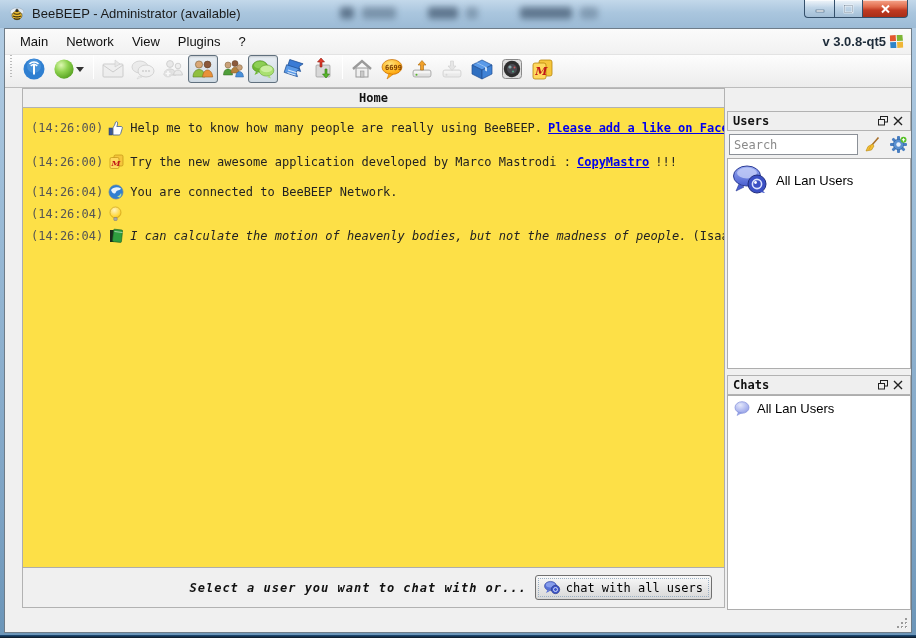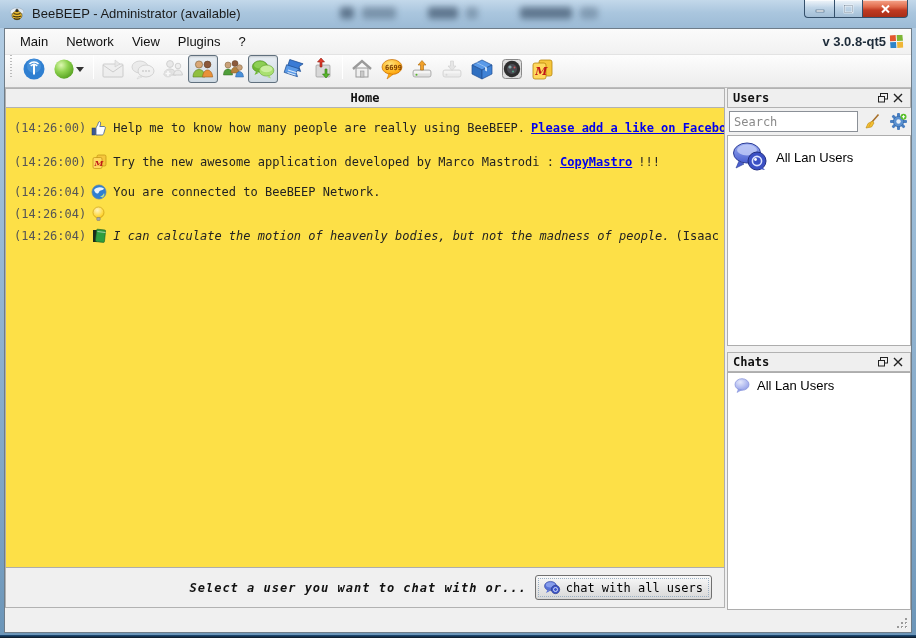--- a/index.html
+++ b/index.html
@@ -45,21 +45,21 @@
   .tb-grip { width:6px; height:24px; margin:0 3px;
     background:repeating-linear-gradient(#bbb 0 1px, transparent 1px 3px); background-size:2px 100%; background-repeat:repeat-y; }
   .tb-sep { width:1px; height:24px; background:#c2c2c2; border-right:1px solid #fff; margin:0 4px; }
   .tb-btn { width:30px; height:28px; display:flex; align-items:center; justify-content:center; border:1px solid transparent; border-radius:3px; }
   .tb-btn svg { width:24px; height:24px; }
   .tb-btn.pressed { border:1px solid #60707e; background:linear-gradient(#e9eff4,#cfdae3); box-shadow:inset 0 1px 2px rgba(0,0,0,.15); }
   .tb-btn.disabled svg { filter:grayscale(1) opacity(.45); }
   .tb-caret { width:0; height:0; border:4px solid transparent; border-top:5px solid #333; margin:5px 2px 0 1px; }
 
   
-  .content { flex:1; display:flex; min-height:0; }
+  .content { flex:1; display:flex; min-height:0;padding-left:17px; }
   .main { flex:1; display:flex; flex-direction:column; min-width:0; margin:0 2px 2px 0; }
 
   .home-header { height:20px; background:#efefef; border:1px solid #b2b2b2;
     display:flex; align-items:center; justify-content:center;
     font-family:"DejaVu Sans Mono", monospace; font-size:12px; font-weight:bold; color:#111; }
   .chat-view { flex:1; background:#fde047; border:1px solid #adadad; border-top:none; padding:10px 8px; overflow:hidden;
     font-family:"DejaVu Sans Mono", monospace; font-size:12px; color:#222; }
   .msg { display:flex; align-items:center; white-space:nowrap; line-height:15px; }
   .msg .time { color:#555; margin-right:5px; }
   .msg .micon { width:16px; height:16px; margin-right:6px; flex:none; }
@@ -80,21 +80,21 @@
   .chat-all-btn svg { width:17px; height:15px; }
 
   
   .dock { width:184px; display:flex; flex-direction:column; min-height:0; }
   .panel-header { height:20px; background:#efefef; border:1px solid #b2b2b2; display:flex; align-items:center; padding:0 5px;
     font-family:"DejaVu Sans Mono", monospace; font-size:12px; font-weight:bold; color:#111; }
   .panel-header .ph-title { flex:1; }
   .ph-btn { width:15px; height:15px; display:flex; align-items:center; justify-content:center; }
   .ph-btn svg { width:10px; height:10px; }
 
-  .users-panel { height:258px; display:flex; flex-direction:column; }
+  .users-panel { height:258px; display:flex; flex-direction:column;margin-top:23px; }
   .search-row { height:27px; display:flex; align-items:flex-end; padding:3px 1px 3px 2px; gap:2px; }
   .search-input { flex:1; height:21px; border:1px solid #8b9097; background:#fff; padding:0 4px;
     font-family:"DejaVu Sans Mono", monospace; font-size:12px; color:#222; min-width:0; }
   .search-input::placeholder { color:#8a8a8a; }
   .icon-btn { width:24px; height:21px; display:flex; align-items:center; justify-content:center; background:transparent; border:none; cursor:pointer; }
   .icon-btn svg { width:17px; height:17px; }
 
   .panel-list { flex:1; background:#fff; border:1px solid #adadad; overflow:hidden; }
   .user-item { display:flex; align-items:center; gap:8px; padding:5px 4px; cursor:default; }
   .user-item .uicon { width:36px; height:32px; flex:none; }

